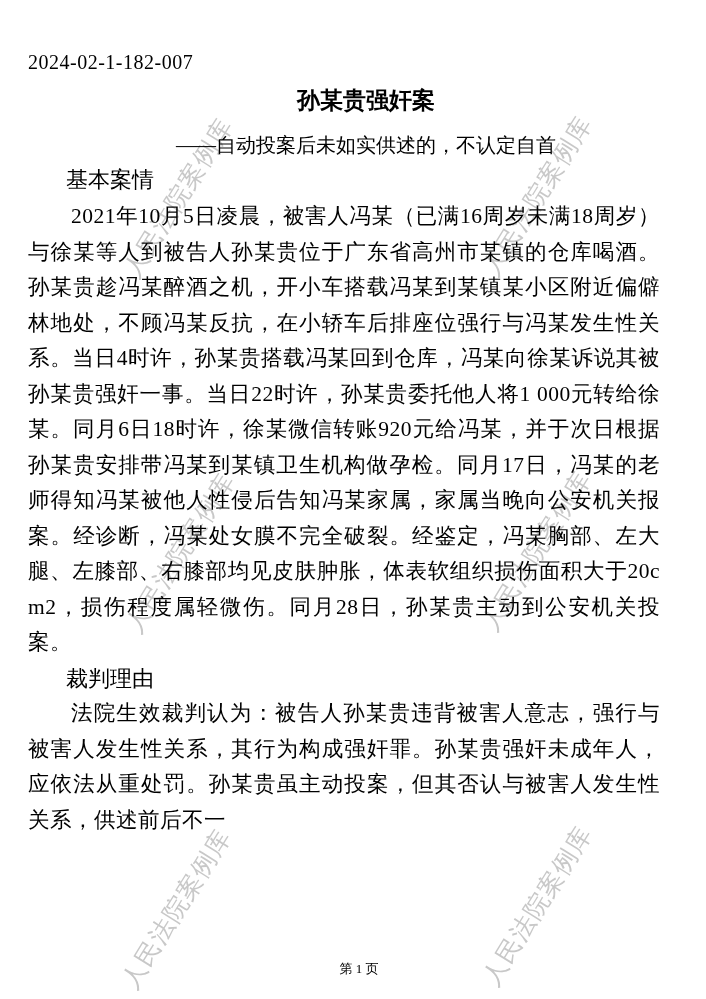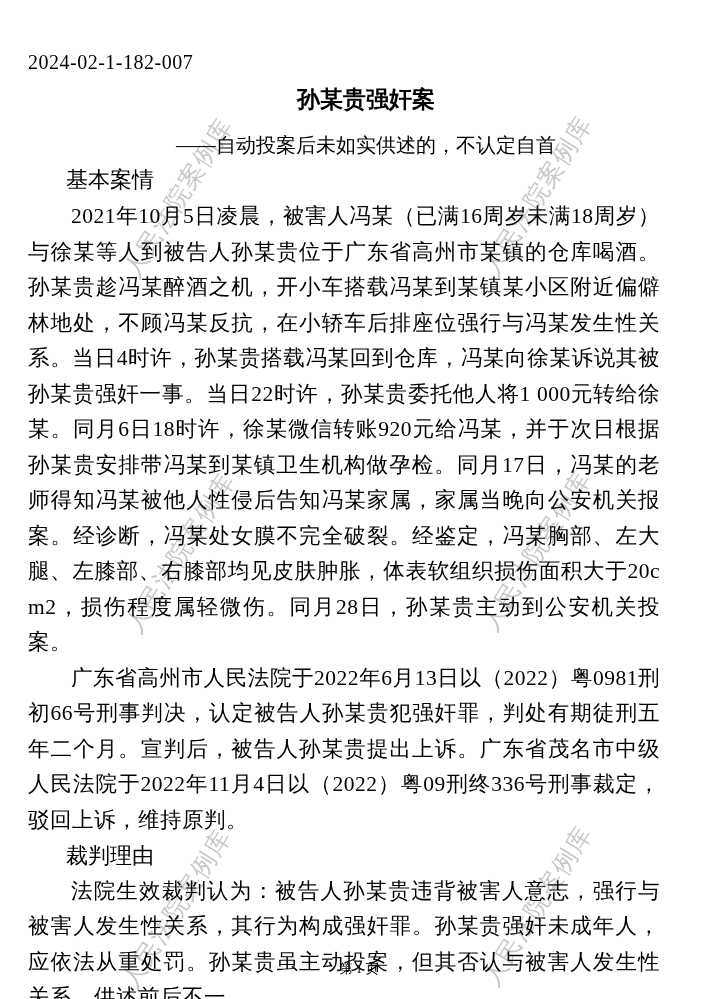--- a/index.html
+++ b/index.html
@@ -47,21 +47,21 @@
     line-height: 24px;
     letter-spacing: 0.5px;
   }
   .doc-title {
     margin: 14px 0 0 0;
     font-size: 23px;
     line-height: 26px;
     font-weight: bold;
     text-align: center;
     transform: translateX(22px);
-    font-family: Liberation Mono, monospace;
+    font-family: Liberation Serif, serif;
   }
   .doc-subtitle {
     margin-top: 18px;
     font-size: 20px;
     line-height: 26px;
     text-align: center;
     transform: translateX(22px);
   }
   .keywords-line {
     margin-top: 46px;
@@ -131,21 +131,20 @@
 
     <h1 class="doc-title">孙某贵强奸案</h1>
 
     <div class="doc-subtitle">——自动投案后未如实供述的，不认定自首</div>
 
 
     <h2 class="section-heading">基本案情</h2>
 
     <p class="body-para first">2021年10月5日凌晨，被害人冯某（已满16周岁未满18周岁）与徐某等人到被告人孙某贵位于广东省高州市某镇的仓库喝酒。孙某贵趁冯某醉酒之机，开小车搭载冯某到某镇某小区附近偏僻林地处，不顾冯某反抗，在小轿车后排座位强行与冯某发生性关系。当日4时许，孙某贵搭载冯某回到仓库，冯某向徐某诉说其被孙某贵强奸一事。当日22时许，孙某贵委托他人将1 000元转给徐某。同月6日18时许，徐某微信转账920元给冯某，并于次日根据孙某贵安排带冯某到某镇卫生机构做孕检。同月17日，冯某的老师得知冯某被他人性侵后告知冯某家属，家属当晚向公安机关报案。经诊断，冯某处女膜不完全破裂。经鉴定，冯某胸部、左大腿、左膝部、右膝部均见皮肤肿胀，体表软组织损伤面积大于20cm2，损伤程度属轻微伤。同月28日，孙某贵主动到公安机关投案。</p>
 
-    <p class="body-para">广东省高州市人民法院于2022年6月13日以（2022）粤0981刑初66号刑事判决，认定被告人孙某贵犯强奸罪，判处有期徒刑五年二个月。宣判后，被告人孙某贵提出上诉。广东省茂名市中级人民法院于2022年11月4日以（2022）粤09刑终336号刑事裁定，驳回上诉，维持原判。</p>
 
     <h2 class="section-heading in-flow">裁判理由</h2>
 
     <p class="body-para">法院生效裁判认为：被告人孙某贵违背被害人意志，强行与被害人发生性关系，其行为构成强奸罪。孙某贵强奸未成年人，应依法从重处罚。孙某贵虽主动投案，但其否认与被害人发生性关系，供述前后不一</p>
 
   </div>
 
   <div class="page-footer">第 1 页</div>
 
 </div>

